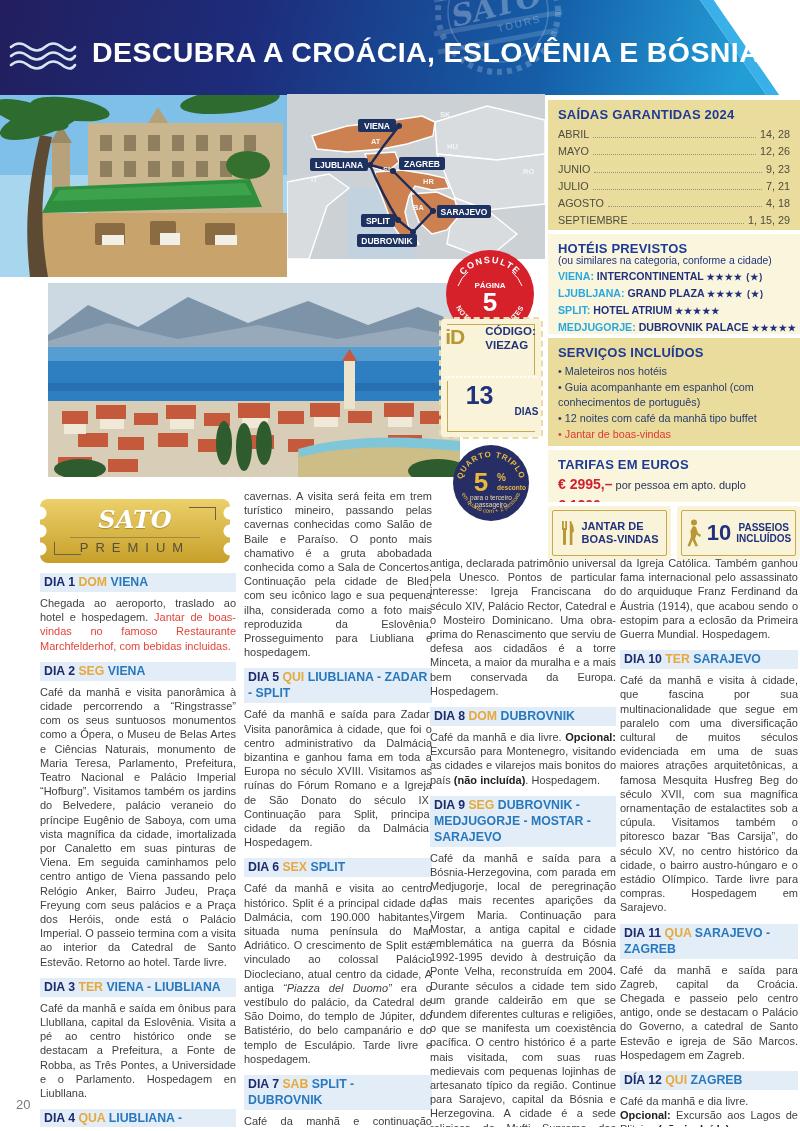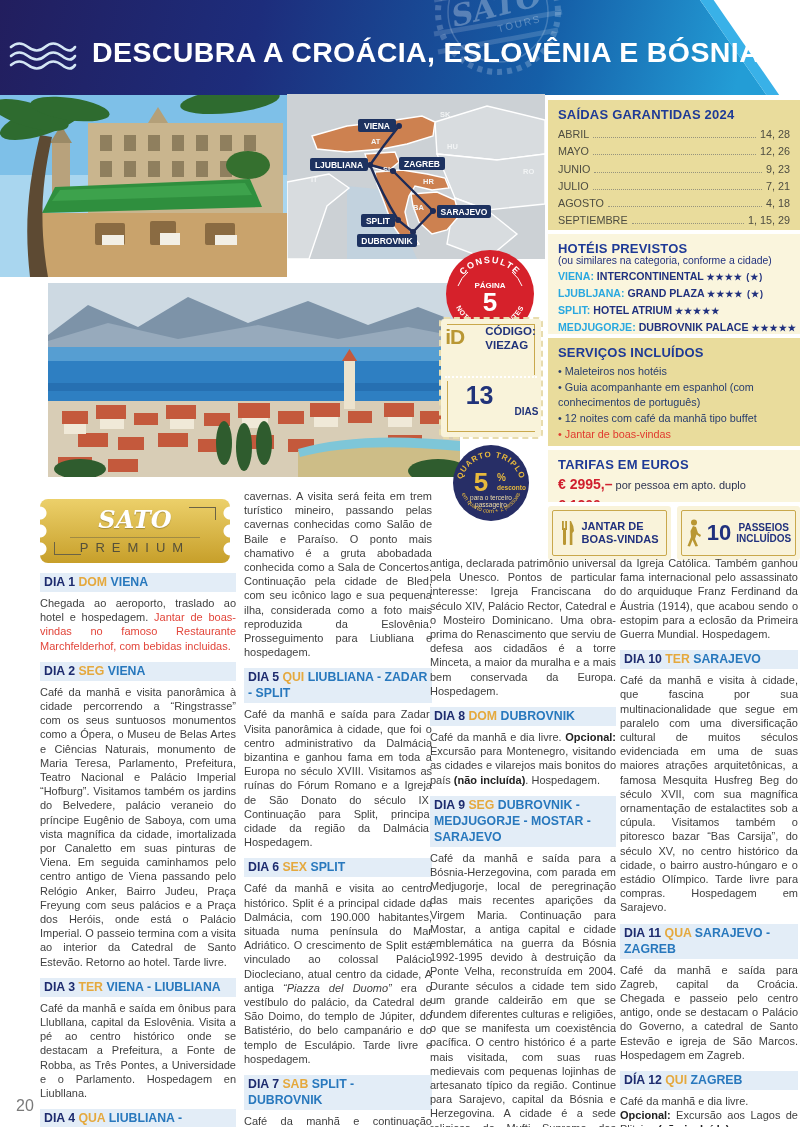--- a/index.html
+++ b/index.html
@@ -97,21 +97,21 @@
   .day-head{font-size:12.3px;font-weight:bold;background:#e3edf7;color:#1d2b6e;
     padding:2px 4px 1px;margin:9px 0 4px;line-height:1.3;}
   .itin-col > .day-head:first-child{margin-top:0;}
   .day-dow{color:#e5a93e;}
   .day-route{color:#2878bd;}
   .day-para{font-size:11px;line-height:14.2px;color:#3f3f3f;text-align:justify;margin:0 0 3px;}
   .seg-red{color:#e2453a;}
   .seg-bold{font-weight:bold;color:#222;}
   .seg-italic{font-style:italic;}
 
-  .page-number{position:absolute;left:16px;top:1097px;font-size:16px;color:#7a7a7a;}
+  .page-number{position:absolute;left:16px;top:1097px;font-size:13px;color:#7a7a7a;}
 </style>
 </head>
 <body>
 
 <div class="page">
 
   <header class="banner">
     <div class="banner-bg"></div>
     <div class="banner-edge"></div>
     <svg class="stamp-logo" width="140" height="140" viewBox="0 0 140 140">

